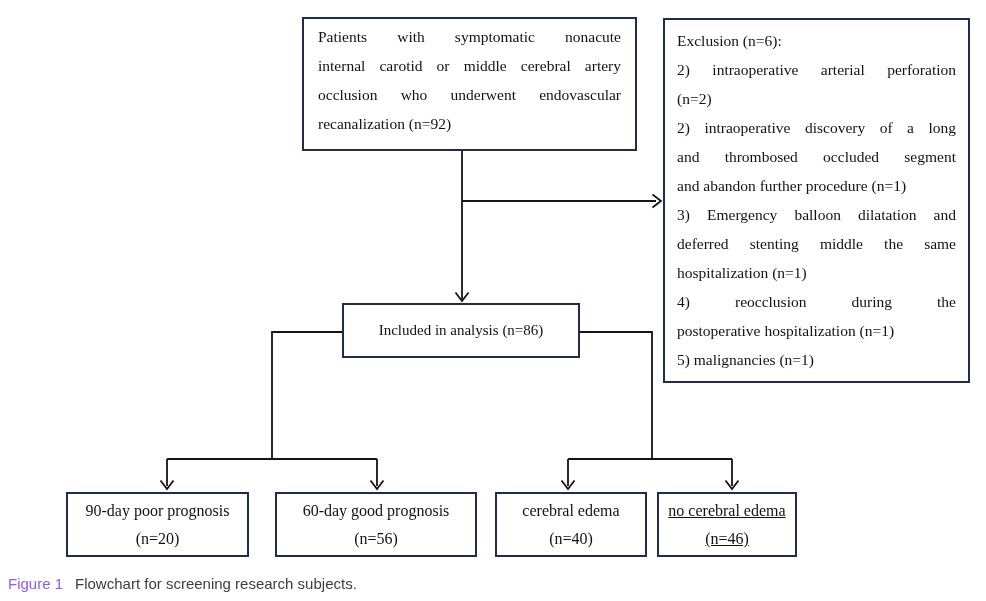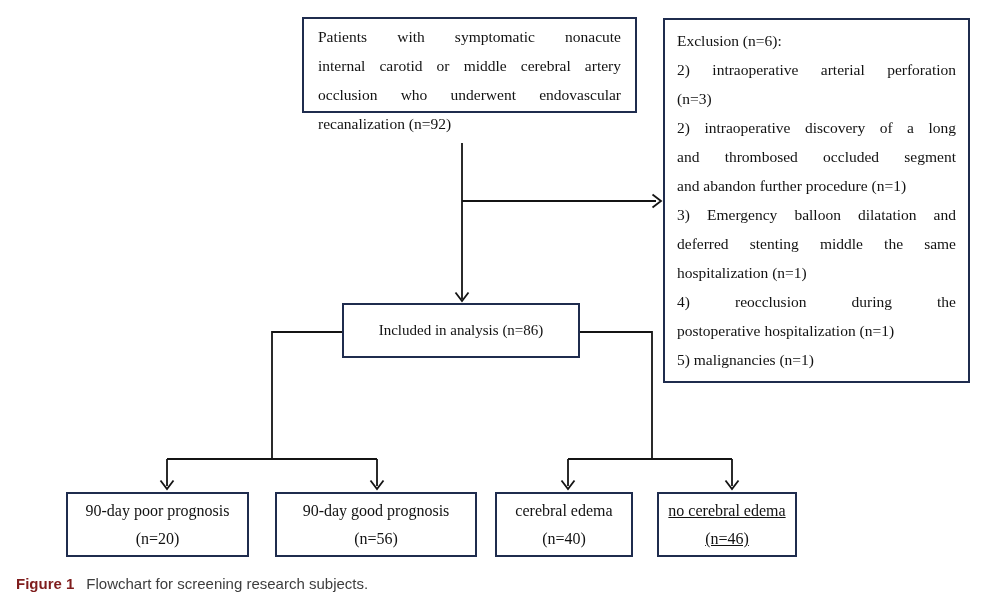--- a/index.html
+++ b/index.html
@@ -15,57 +15,57 @@
     fill:none;stroke:#141414;stroke-width:1.8;stroke-linejoin:miter;
   }
   .fbox{
     position:absolute;
     box-sizing:border-box;
     border:2px solid #1f2c4e;
     background:#ffffff;
     color:#121212;
   }
   .box-patients{
-    left:302px;top:17px;width:335px;height:96px;
+    left:302px;top:17px;width:335px;height:134px;
     padding:3px 14px 0 14px;
     font-size:15.5px;line-height:29px;
   }
   .box-exclusion{
     left:663px;top:18px;width:307px;height:365px;
     padding:6px 12px 0 12px;
     font-size:15.5px;line-height:29px;
   }
   .box-included{
     left:342px;top:303px;width:238px;height:55px;
     font-size:15px;line-height:51px;text-align:center;
   }
   .leafbox{
     top:492px;height:65px;
     font-size:16px;line-height:28px;text-align:center;
     padding-top:3px;
   }
   .box-poor{left:66px;width:183px;}
   .box-good{left:275px;width:202px;}
-  .box-edema{left:495px;width:138px;}
+  .box-edema{left:495px;width:152px;}
   .box-noedema{left:657px;width:140px;text-decoration:underline;}
   .tline{text-align:left;white-space:nowrap;}
   .tline.just{
     text-align:justify;
     text-align-last:justify;
     white-space:normal;
     word-spacing:normal;
   }
   .caption{
     position:absolute;left:8px;top:574px;
     font-family:"Liberation Sans","DejaVu Sans",sans-serif;
     font-size:15px;line-height:20px;
     color:#3d3d3d;
   }
   .caption .figlabel{
-    color:#7f1d1d;font-weight:bold;margin-right:12px;margin-left:8px;
+    color:#8b5cf6;font-weight:normal;margin-right:12px;
   }
 </style>
 </head>
 <body>
 
 <div class="stage">
 
   <svg class="connectors" viewBox="0 0 986 601">
 
     <path d="M462,143 L462,299"></path>
@@ -95,21 +95,21 @@
       <div class="tline just">occlusion who underwent endovascular</div>
       <div class="tline">recanalization (n=92)</div>
     </div>
 
   <div class="fbox box-exclusion">
       <div>
         <div class="tline">Exclusion (n=6):</div>
       </div>
       <div>
         <div class="tline just">2) intraoperative arterial perforation</div>
-        <div class="tline">(n=3)</div>
+        <div class="tline">(n=2)</div>
       </div>
       <div>
         <div class="tline just">2) intraoperative discovery of a long</div>
         <div class="tline just">and thrombosed occluded segment</div>
         <div class="tline">and abandon further procedure (n=1)</div>
       </div>
       <div>
         <div class="tline just">3) Emergency balloon dilatation and</div>
         <div class="tline just">deferred stenting middle the same</div>
         <div class="tline">hospitalization (n=1)</div>
@@ -124,21 +124,21 @@
     </div>
 
   <div class="fbox box-included">Included in analysis (n=86)</div>
 
   <div class="fbox leafbox box-poor">
     <div>90-day poor prognosis</div>
     <div>(n=20)</div>
   </div>
 
   <div class="fbox leafbox box-good">
-    <div>90-day good prognosis</div>
+    <div>60-day good prognosis</div>
     <div>(n=56)</div>
   </div>
 
   <div class="fbox leafbox box-edema">
     <div>cerebral edema</div>
     <div>(n=40)</div>
   </div>
 
   <div class="fbox leafbox box-noedema">
     <div>no cerebral edema</div>

